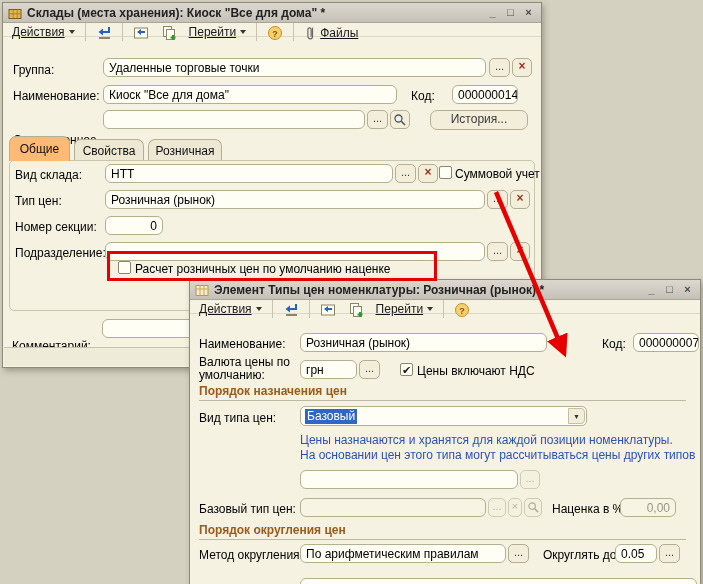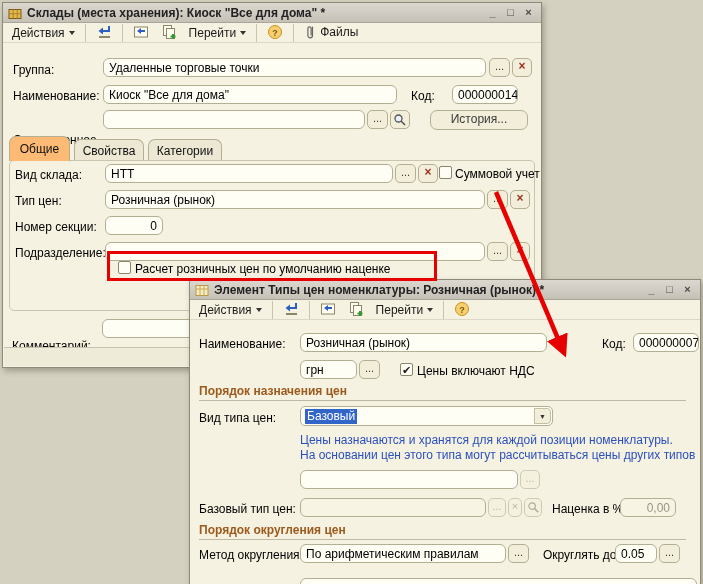--- a/index.html
+++ b/index.html
@@ -27,24 +27,25 @@
   .titlebar .title {
     flex:1; font-weight:bold; font-size:12px; color:#222;
     white-space:nowrap; overflow:hidden;
   }
   .winbtns { display:flex; gap:3px; }
   .winbtn {
     width:15px; height:14px; text-align:center;
     font-weight:bold; font-size:11px; line-height:13px; color:#4a4a4a;
   }
   .toolbar {
-    height:20px; display:flex; align-items:flex-end;
+    height:14px; display:flex; align-items:flex-start;
     padding:0 5px; gap:4px;
     border-bottom:1px solid #dcd8c6;
     background:#f6f2e1;
+    text-decoration:underline;
   }
   .tbbtn {
     display:flex; align-items:center; gap:4px;
     padding:2px 4px; border-radius:3px; white-space:nowrap; color:#1a1a1a;
   }
   .tbsep { width:1px; height:18px; background:#c8c4b1; margin:0 2px; }
   .caret {
     width:0; height:0; display:inline-block;
     border-left:3px solid transparent; border-right:3px solid transparent;
     border-top:4px solid #333;
@@ -182,21 +183,21 @@
   <span class="sbtn" style="left:387px;top:107px;width:20px;">
       <svg class="icon" width="14" height="14" viewBox="0 0 14 14" style="margin:2px auto 0;">
         <circle cx="5.5" cy="5.5" r="3.5" fill="#eaf0f8" stroke="#555" stroke-width="1.3"></circle>
         <line x1="8.3" y1="8.3" x2="12" y2="12" stroke="#555" stroke-width="1.6"></line>
       </svg>
     </span>
   <span class="sbtn" style="left:427px;top:107px;width:98px;height:20px;line-height:17px;font-size:12px;border-radius:7px;">История...</span>
 
   <span class="tab active" style="left:6px;top:133px;width:61px;">Общие</span>
   <span class="tab" style="left:71px;top:136px;width:70px;">Свойства</span>
-  <span class="tab" style="left:145px;top:136px;width:74px;">Категории</span>
+  <span class="tab" style="left:145px;top:136px;width:74px;">Розничная</span>
   <div class="groupbox" style="left:6px;top:157px;width:526px;height:151px;"></div>
 
   <span class="lbl" style="left:12px;top:165px;">Вид склада:</span>
   <div class="fld" style="left:102px;top:161px;width:288px;">НТТ</div>
   <span class="sbtn" style="left:392px;top:161px;width:21px;">...</span>
   <span class="sbtn x" style="left:415px;top:161px;width:20px;">×</span>
   <span class="chk" style="left:436px;top:163px;"></span>
   <span class="lbl" style="left:452px;top:164px;">Суммовой учет</span>
 
   <span class="lbl" style="left:12px;top:191px;">Тип цен:</span>
@@ -277,30 +278,31 @@
           <text x="8" y="11.5" font-size="9" font-weight="bold" text-anchor="middle" fill="#7a5a10">?</text>
         </svg>
     </span>
   </div>
 
   <span class="lbl" style="left:9px;top:57px;">Наименование:</span>
   <div class="fld" style="left:110px;top:53px;width:247px;">Розничная (рынок)</div>
   <span class="lbl" style="left:412px;top:57px;">Код:</span>
   <div class="fld" style="left:443px;top:53px;width:66px;">000000007</div>
 
+  <span class="lbl wrap" style="left:9px;top:76px;width:100px;">Валюта цены по умолчанию:</span>
   <div class="fld" style="left:110px;top:80px;width:57px;">грн</div>
   <span class="sbtn" style="left:169px;top:80px;width:21px;">...</span>
   <span class="chk" style="left:210px;top:83px;"><span>✔</span></span>
   <span class="lbl" style="left:227px;top:84px;">Цены включают НДС</span>
 
   <span class="secttitle" style="left:9px;top:104px;">Порядок назначения цен</span>
   <div class="secthr" style="left:9px;top:120px;width:487px;"></div>
 
   <span class="lbl" style="left:9px;top:131px;">Вид типа цен:</span>
-  <div class="ddfield" style="left:110px;top:126px;width:253px;padding-left:48px;">
+  <div class="ddfield" style="left:110px;top:126px;width:287px;padding-left:48px;">
     <span class="ddsel">Базовый</span>
     <span class="ddbtn">▼</span>
   </div>
 
   <span class="info" style="left:110px;top:168px;">На основании цен этого типа могут рассчитываться цены других типов</span>
   <span class="info" style="left:110px;top:153px;">Цены назначаются и хранятся для каждой позиции номенклатуры.</span>
 
   <div class="fld" style="left:110px;top:190px;width:218px;"></div>
   <span class="sbtn disabled" style="left:330px;top:190px;width:20px;">...</span>
 

